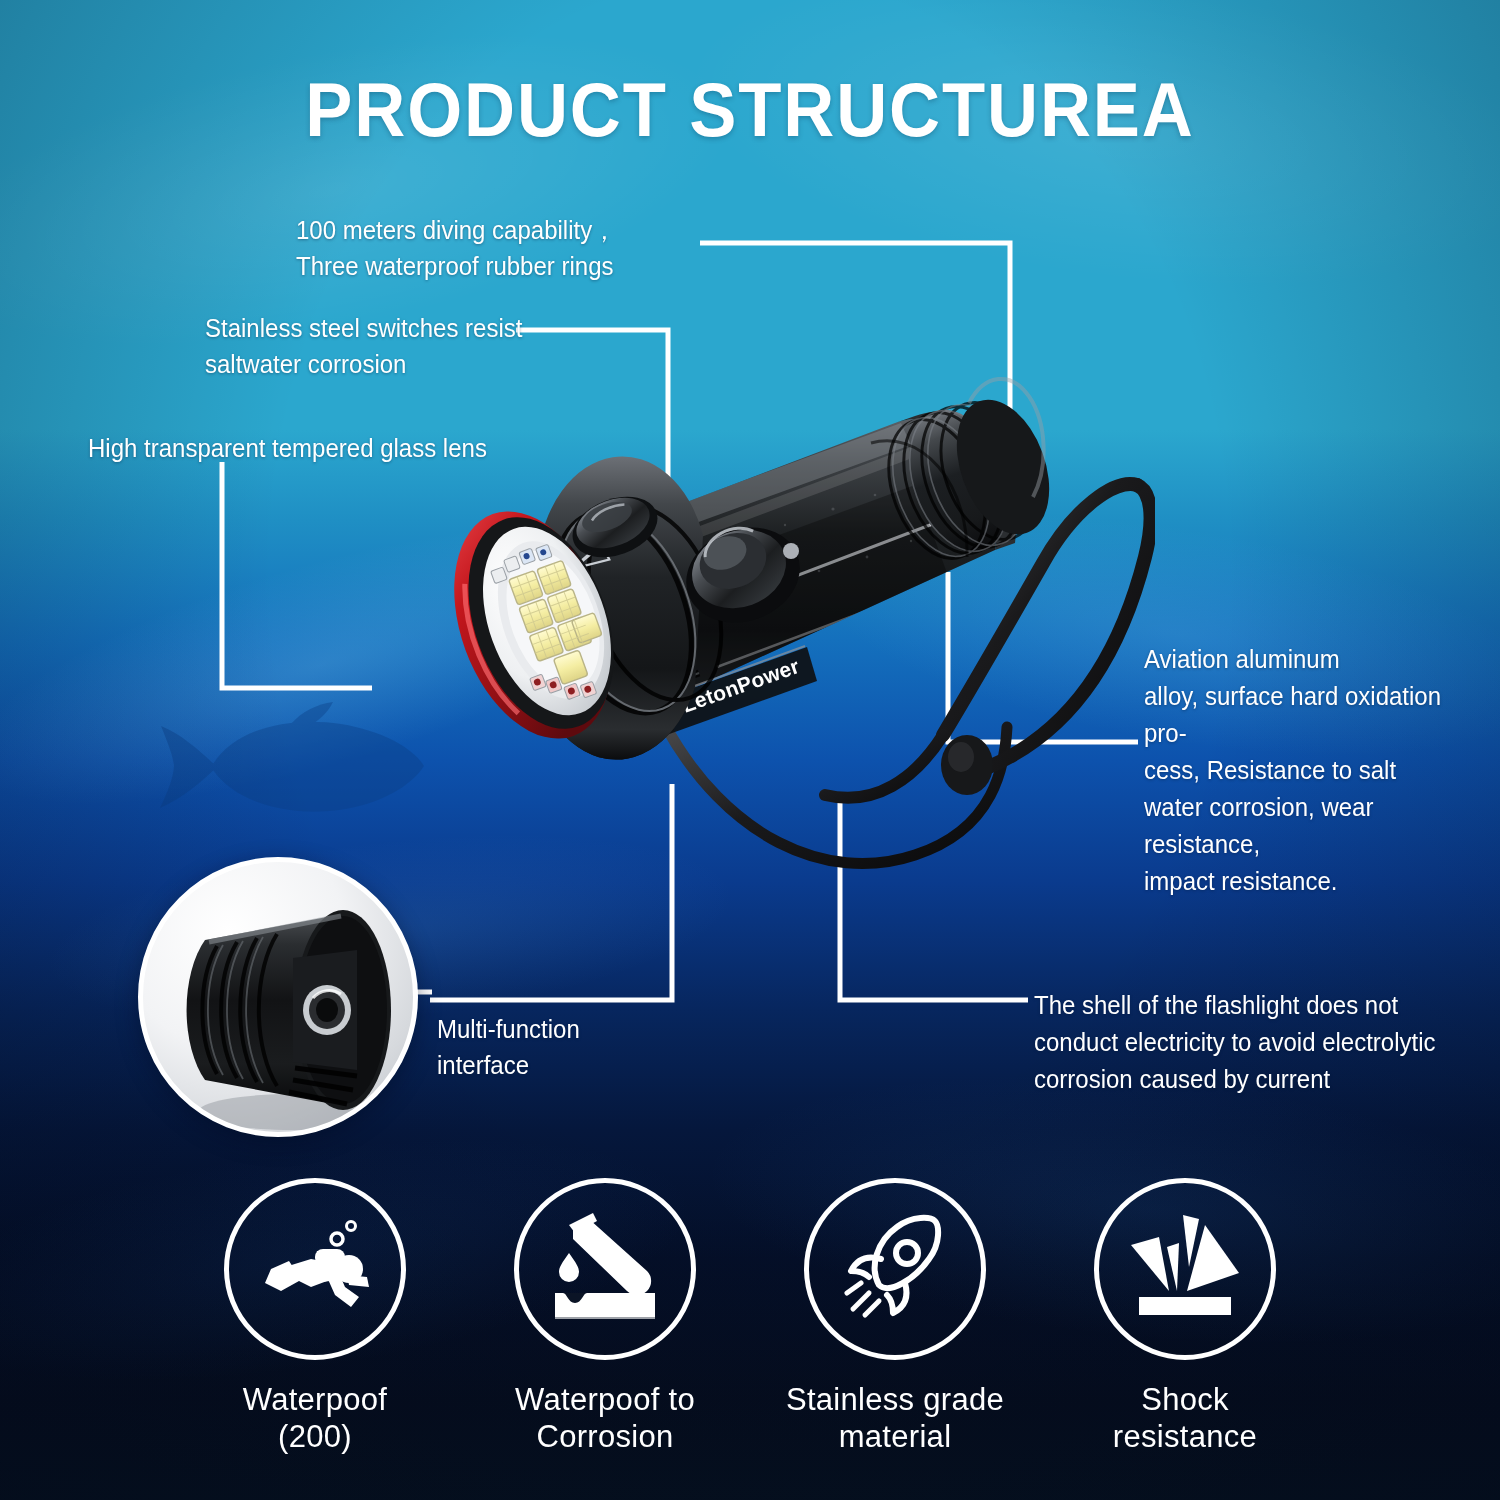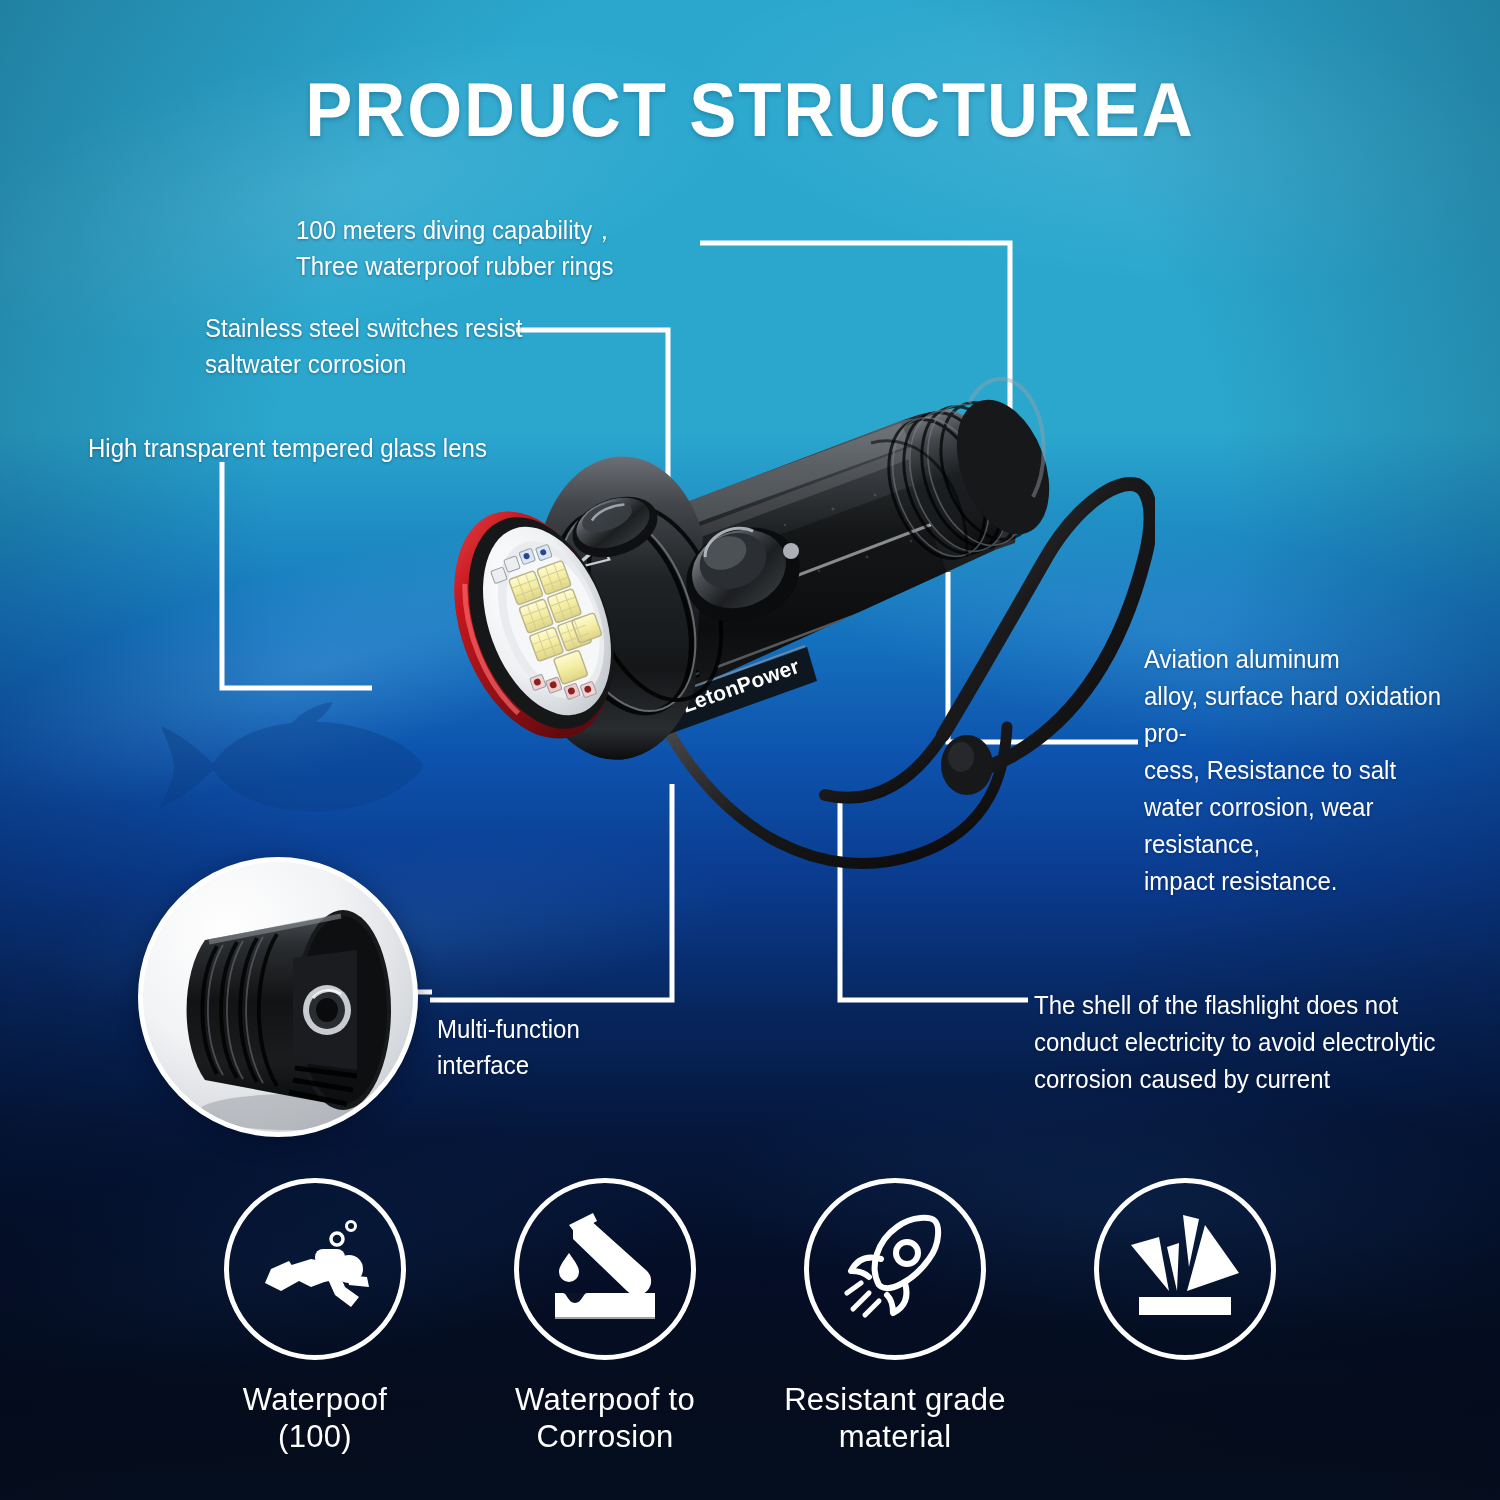--- a/index.html
+++ b/index.html
@@ -477,21 +477,21 @@
             <path d="M72 68 L80 86 L96 98 L104 88 L90 78 L84 64 Z"></path>
 
             <path d="M92 66 L112 68 L114 78 L94 76 Z"></path>
 
             <circle cx="82" cy="30" r="6" fill="none" stroke="#FFFFFF" stroke-width="3.5"></circle>
             <circle cx="96" cy="17" r="4.5" fill="none" stroke="#FFFFFF" stroke-width="3"></circle>
           </g>
         </svg>
       </div>
       <div class="feat-label">Waterpoof
-(100)</div>
+(200)</div>
     </div>
 
     <div class="feat">
       <div class="feat-ring">
         <svg width="120" height="120" viewBox="0 0 120 120">
           <g fill="#FFFFFF">
 
             <path d="M28 20 L44 10 L102 62 a14 14 0 0 1 -20 20 L28 30 Z"></path>
             <path d="M24 16 L48 4 L52 12 L30 24 Z"></path>
 
@@ -519,38 +519,40 @@
             <path d="M46 50 C32 46 22 50 16 62 C24 62 30 64 34 68"></path>
 
             <path d="M70 74 C74 88 70 98 58 104 C58 96 56 90 52 86"></path>
 
             <path d="M34 84 L18 100" stroke-width="5"></path>
             <path d="M44 92 L30 106" stroke-width="5"></path>
             <path d="M26 74 L12 84" stroke-width="5"></path>
           </g>
         </svg>
       </div>
-      <div class="feat-label">Resistant grade
+      <div class="feat-label">Stainless grade
 material</div>
     </div>
 
     <div class="feat">
       <div class="feat-ring">
         <svg width="120" height="120" viewBox="0 0 120 120">
           <g fill="#FFFFFF">
 
             <path d="M6 36 L34 28 L44 82 Z"></path>
 
             <path d="M42 38 L54 34 L52 82 Z"></path>
 
             <path d="M58 6 L74 10 L64 58 Z"></path>
 
             <path d="M80 16 L114 64 L62 82 Z"></path>
 
             <rect x="14" y="88" width="92" height="18"></rect>
           </g>
         </svg>
       </div>
+      <div class="feat-label">Shock
+resistance</div>
     </div>
 
   </div>
 
 </div>
 
 </body></html>

